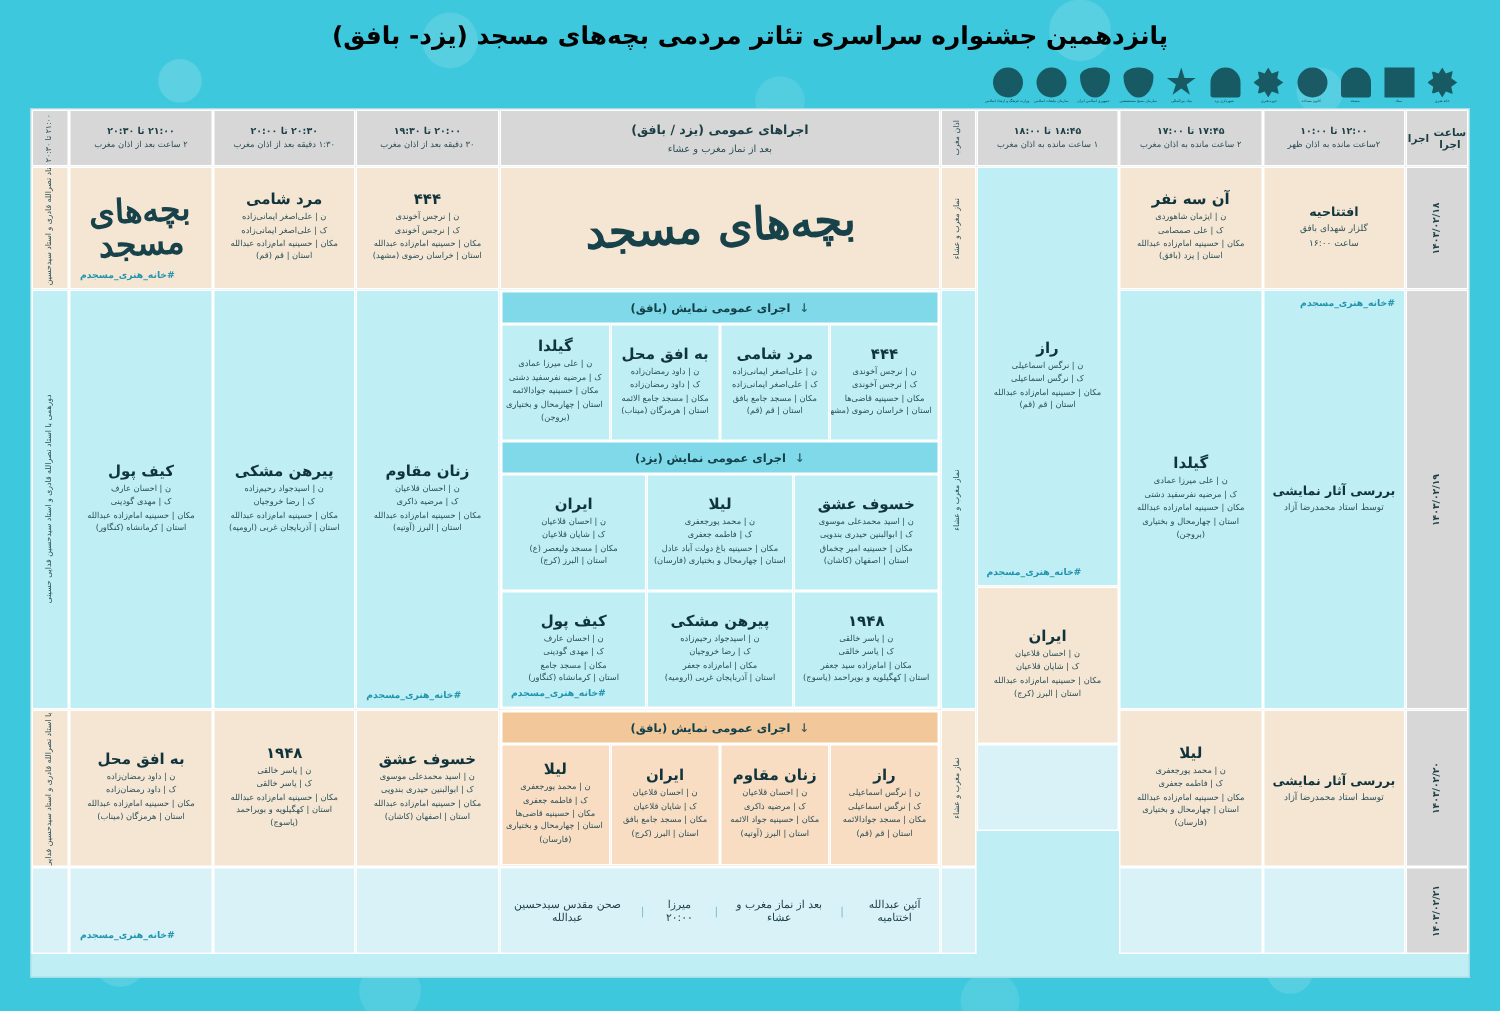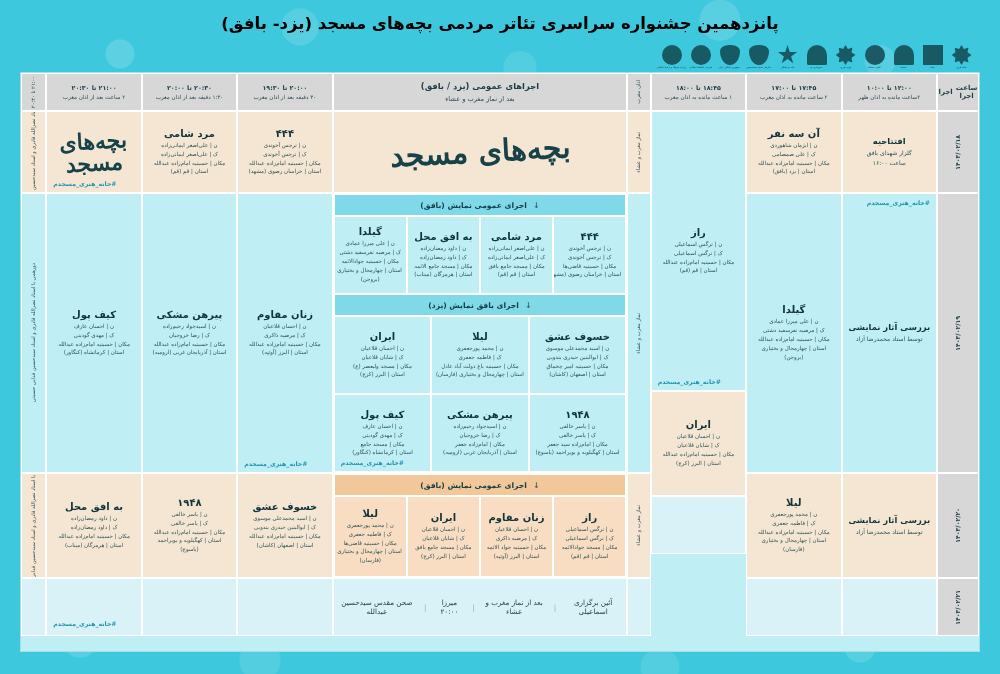--- a/index.html
+++ b/index.html
@@ -403,21 +403,21 @@
               <div class="ln">ک | مرضیه نفرسفید دشتی</div>
               <div class="ln">مکان | حسینیه جوادالائمه</div>
               <div class="ln">استان | چهارمحال و بختیاری</div>
               <div class="ln">(بروجن)</div>
             </div>
               </div>
           </div>
 
           <div class="band band-cyan">
             <span class="arrow">↓</span>
-            <span>اجرای بافق نمایش (یزد)</span>
+            <span>اجرای عمومی نمایش (یزد)</span>
           </div>
           <div class="row-cards">
             <div class="cell bg-cyan">
                 <div class="card">
               <div class="nm">خسوف عشق</div>
               <div class="ln">ن | اسید محمدعلی موسوی</div>
               <div class="ln">ک | ابوالبنین حیدری بندویی</div>
               <div class="ln">مکان | حسینیه امیر چخماق</div>
               <div class="ln">استان | اصفهان (کاشان)</div>
             </div>
@@ -519,21 +519,21 @@
               <div class="ln">(فارسان)</div>
             </div>
               </div>
           </div>
         </div>
       </div>
 
       <div class="cell bg-pale h-r4">
         <div class="closing-wrap">
           <div class="closing">
-            <span>آئین برگزاری اسماعیلی</span>
+            <span>آئین عبدالله اختتامیه</span>
             <span class="sep">|</span>
             <span>بعد از نماز مغرب و عشاء</span>
             <span class="sep">|</span>
             <span>میرزا ۲۰:۰۰</span>
             <span class="sep">|</span>
             <span>صحن مقدس سیدحسین عبدالله</span>
           </div>
         </div>
       </div>
     </div>

